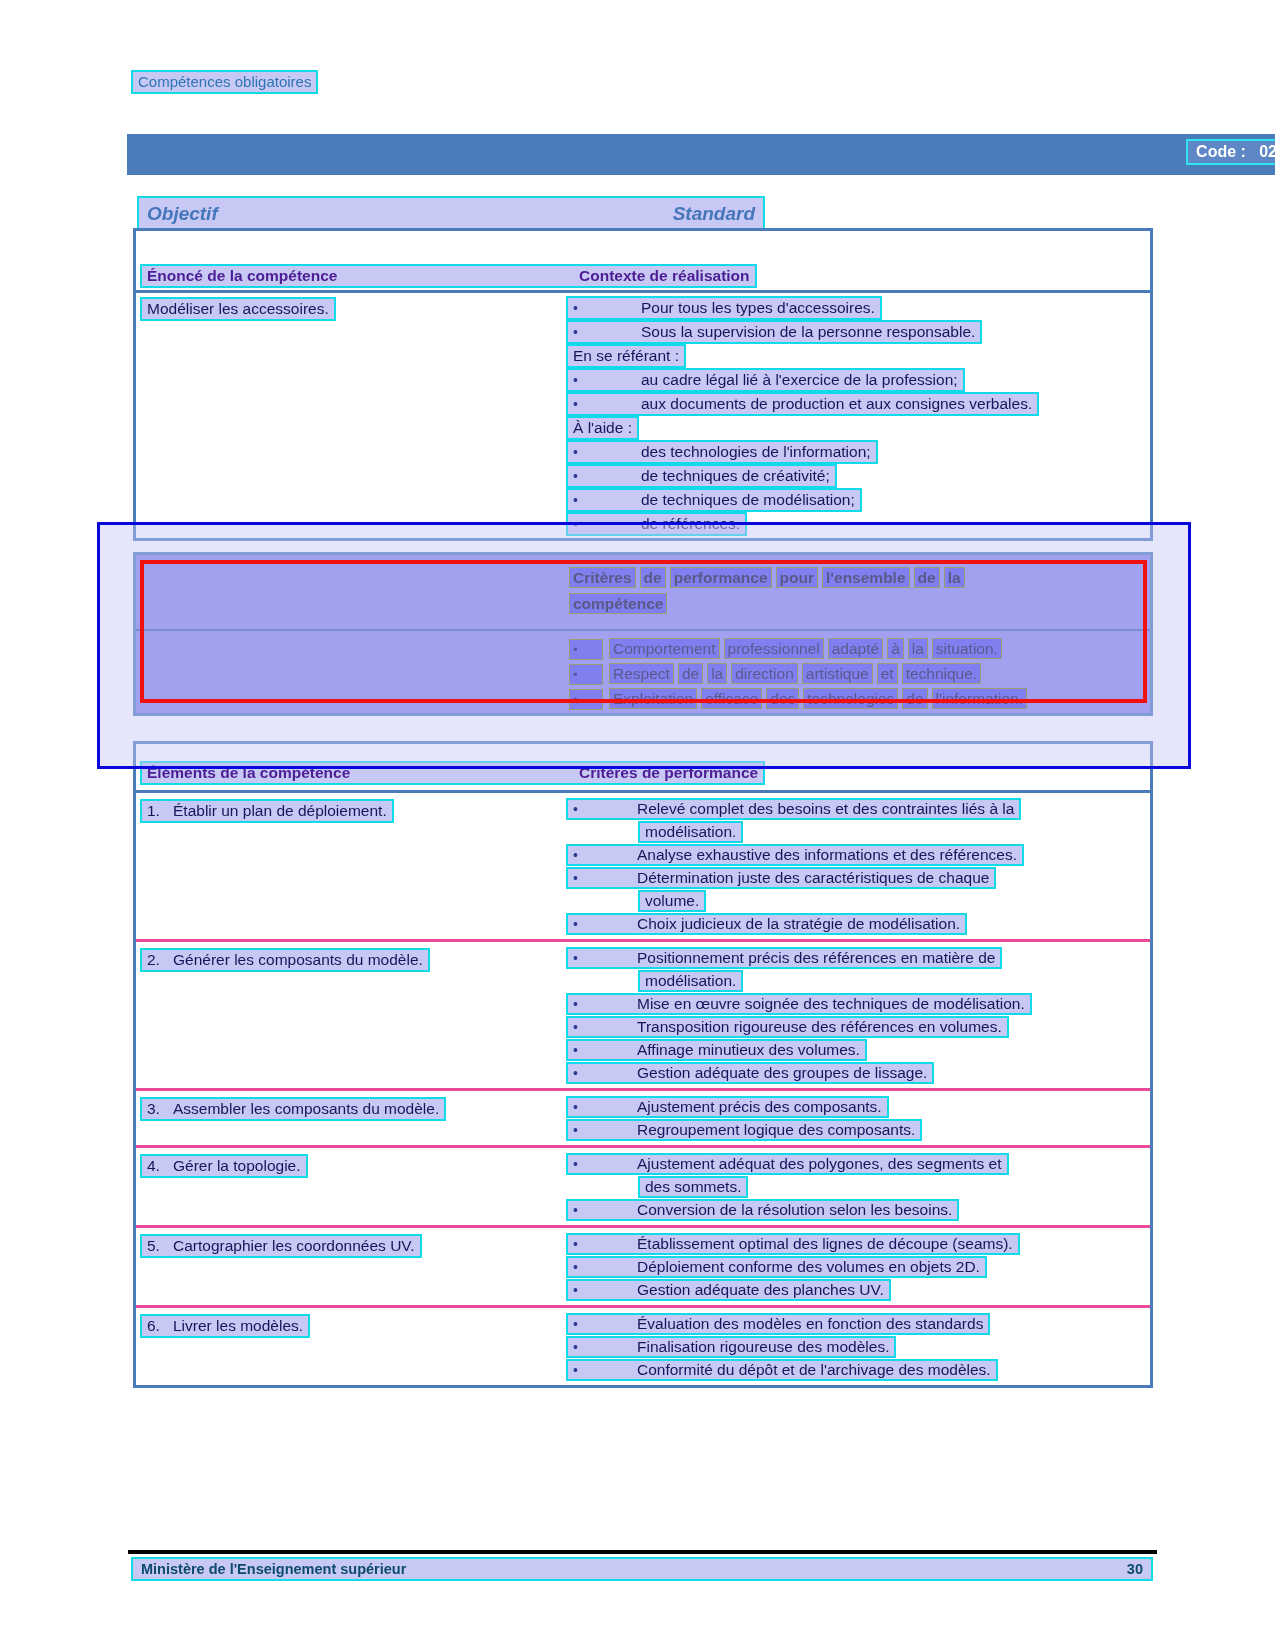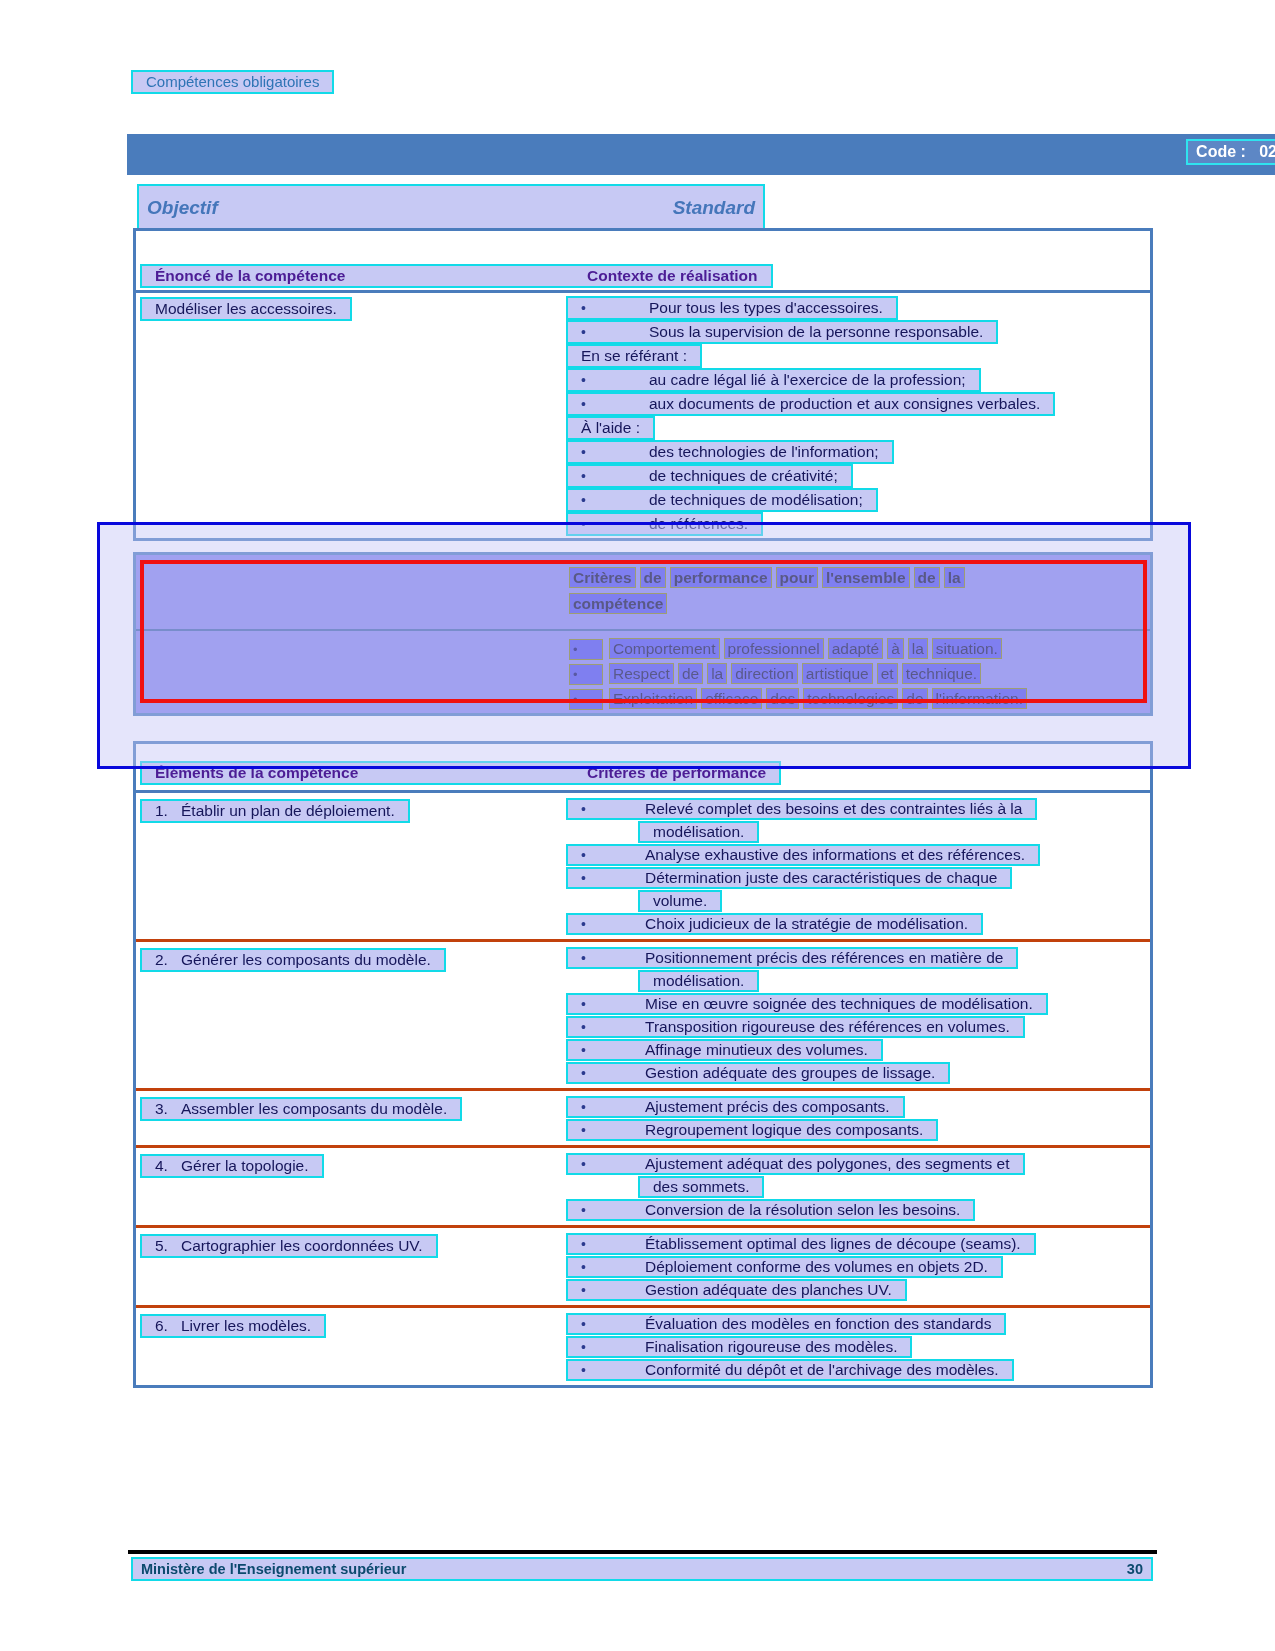--- a/index.html
+++ b/index.html
@@ -1,39 +1,39 @@
 <!DOCTYPE html>
 <html><head>
 <meta charset="utf-8">
 <style>
   html,body{margin:0;padding:0;background:#fff;}
   .page{position:relative;width:1275px;height:1651px;background:#ffffff;overflow:hidden;
         font-family:"Liberation Sans","DejaVu Sans",sans-serif;color:#131350;}
-  .hl{display:inline-block;background:#c7c9f4;border:2px solid #12dae8;padding:1px 13px;
+  .hl{display:inline-block;background:#c7c9f4;border:2px solid #12dae8;padding:1px 5px;
       line-height:18px;font-size:15.5px;color:#16165a;white-space:pre-wrap;vertical-align:top;}
   .line{height:24px;}
   .t3 .line{height:23px;}
   .t3 .line .hl{line-height:16px;}
   .k-b{margin-left:0;}
   .k-l{margin-left:0;}
   .k-c{margin-left:72px;}
   .bullet{display:inline-block;width:68px;color:#2b3a8e;font-size:14px;}
   .t3 .bullet{width:64px;}
 
   .top-label{position:absolute;left:131px;top:70px;}
   .top-label .hl{color:#2e74b5;font-size:15px;}
 
   .banner{position:absolute;left:127px;top:134px;width:1204px;height:41px;background:#4a7cbc;}
   .code-badge{position:absolute;right:20px;top:5px;border:2px solid #2fe4ef;
       background:rgba(200,202,245,0.15);color:#ffffff;font-size:16px;font-weight:bold;
       padding:2px 8px;white-space:pre;}
 
-  .obj-row{position:absolute;left:137px;top:184px;width:628px;background:#c7c9f4;
+  .obj-row{position:absolute;left:137px;top:196px;width:628px;background:#c7c9f4;
       border:2px solid #12dae8;display:flex;justify-content:space-between;
-      padding:11px 8px;box-sizing:border-box;}
+      padding:5px 8px;box-sizing:border-box;}
   .obj-row span{font-size:19px;font-weight:bold;font-style:italic;color:#4576ba;line-height:22px;}
 
   .doc-table{position:absolute;left:133px;width:1020px;border:3px solid #4a7cbc;
       box-sizing:border-box;background:#fff;}
   #table1{top:228px;height:313px;}
   .t-header{border-bottom:3px solid #4a7cbc;}
   #table1 .t-header{padding:33px 0 2px 4px;}
   .hdr-box{display:inline-flex;font-weight:bold;color:#4c1d95;}
   .hdr-box .h1{display:inline-block;width:432px;}
   .t-body{display:flex;padding-top:3px;}
@@ -54,21 +54,21 @@
       border:1px solid rgb(124,124,10);color:#000060;font-size:13px;line-height:19px;
       padding:0 3px;margin-right:6px;}
 
   .overlay{position:absolute;left:97px;top:522px;width:1094px;height:247px;
       background:rgba(198,198,246,0.45);border:3px solid #0808dc;box-sizing:border-box;z-index:5;}
   .redbox{position:absolute;left:140px;top:560px;width:1007px;height:143px;
       border:4px solid #f01010;box-sizing:border-box;z-index:6;}
 
   #table3{top:741px;}
   #table3 .t-header{padding:17px 0 5px 4px;}
-  .t3-row{display:flex;border-top:3px solid #c2410c;padding:5px 0 3px 0;}
+  .t3-row{display:flex;border-top:3px solid #ec4899;padding:5px 0 3px 0;}
   .t3-row:first-of-type{border-top:none;}
 
   .footer-rule{position:absolute;left:128px;top:1550px;width:1029px;height:4px;background:#000;}
   .footer-box{position:absolute;left:131px;top:1557px;width:1022px;box-sizing:border-box;
       background:#c7c9f4;border:2px solid #12dae8;display:flex;justify-content:space-between;
       padding:2px 8px;font-size:14.5px;font-weight:bold;color:#0c4a6e;}
 </style>
 </head>
 <body>
 

